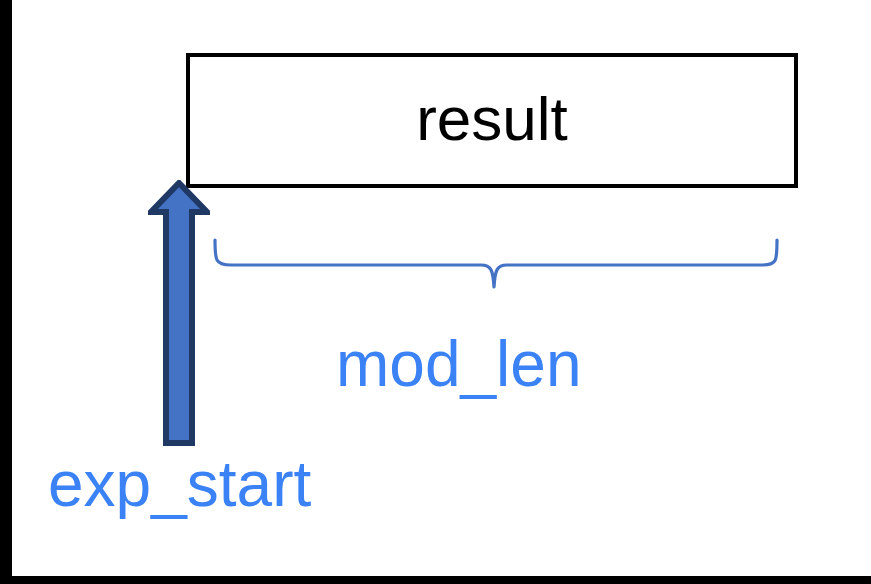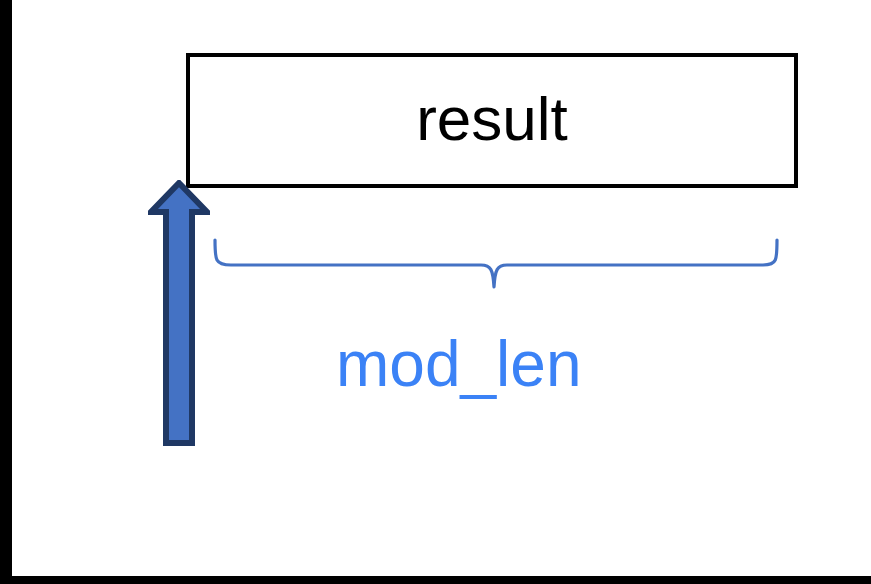--- a/index.html
+++ b/index.html
@@ -121,14 +121,15 @@
              C 10,28 10,33 26,33
              L 276,33
              C 286,33 288,38 289,55
              C 290,38 292,33 302,33
              L 558,33
              C 572,33 572,28 572,8" fill="none" stroke="#4472C4" stroke-width="3.2" stroke-linecap="round" stroke-linejoin="round"></path>
   </svg>
 
   <div class="plain-label" id="mod-len-label">mod_len</div>
 
+  <div class="plain-label" id="exp-start-label">exp_start</div>
 
 </div>
 
 </body></html>

